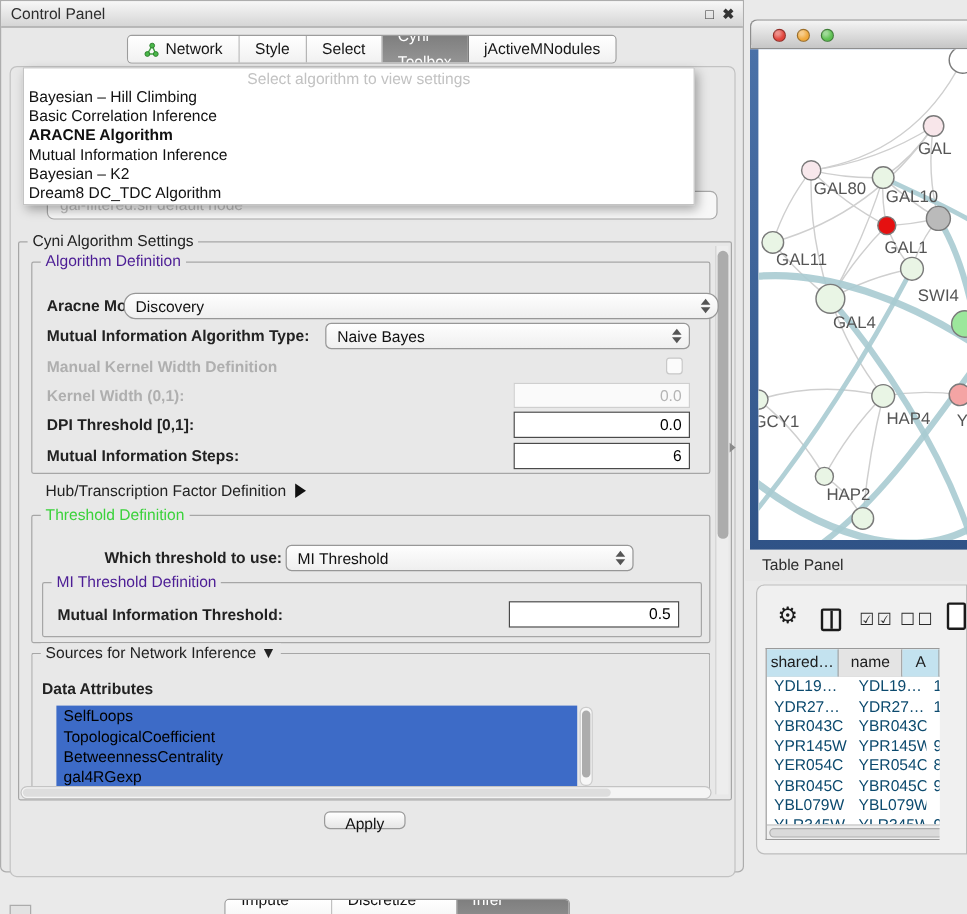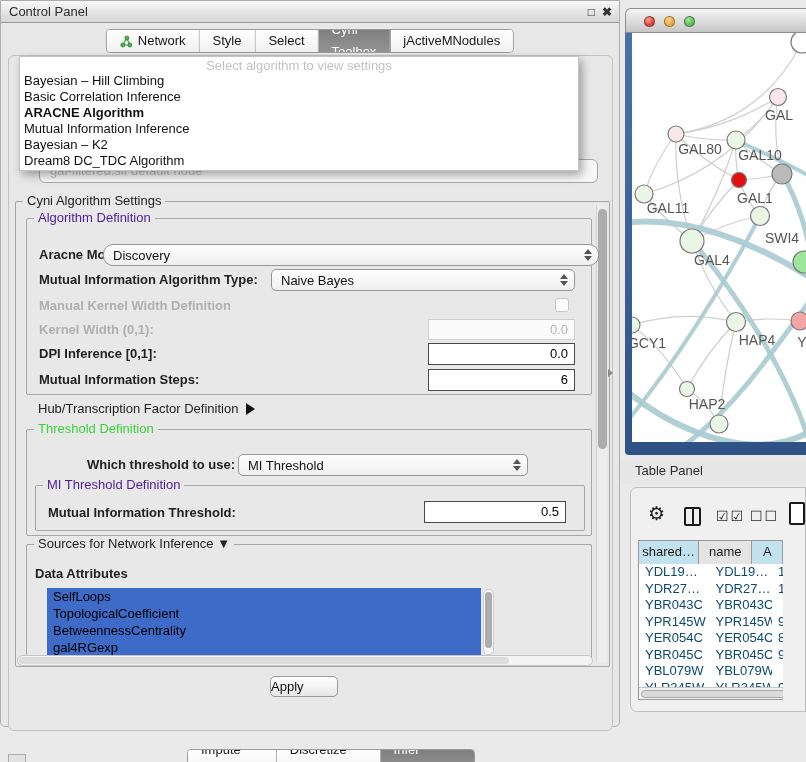--- a/index.html
+++ b/index.html
@@ -77,30 +77,30 @@
   .hscroll{position:absolute;background:#F4F4F4;border:1px solid #C4C4C4;border-radius:6px;}
   .hthumb{position:absolute;background:#DDD;border-radius:5px;}
 
   .attr-list{position:absolute;background:#3D6BC7;color:#000000;overflow:hidden;}
   .attr-item{height:17px;line-height:17px;padding-left:6px;white-space:nowrap;}
 
   .hub-tri{display:inline-block;width:0;height:0;border-top:6px solid transparent;
     border-bottom:6px solid transparent;border-left:9px solid #111;margin-left:8px;
     vertical-align:-2px;}
 
-  #apply-btn{left:269px;top:675px;width:68px;height:21px;border:1px solid #9A9A9A;
-    border-radius:5px;background:linear-gradient(#FFFFFF,#E6E6E6);text-align:left;
+  #apply-btn{left:269px;top:675px;width:68px;height:15px;border:1px solid #9A9A9A;
+    border-radius:5px;background:linear-gradient(#FFFFFF,#E6E6E6);text-align:center;
     line-height:19px;color:#111;}
 
   .mini-btn{left:8px;top:754px;width:18px;height:10px;border:1px solid #ABABAB;background:#E2E2E2;}
   .splitter{left:608px;top:369px;width:0;height:0;border-top:4px solid transparent;
     border-bottom:4px solid transparent;border-left:5px solid #8A8A8A;}
 
   
-  #net-window{left:625px;top:8px;width:181px;height:447px;}
+  #net-window{left:625px;top:16px;width:181px;height:447px;}
   .net-titlebar{left:0;top:0;width:181px;height:25px;background:linear-gradient(#F5F5F5,#C6C6C6);
     border:1px solid #8E8E8E;border-right:none;border-radius:6px 0 0 0;}
   .light{position:absolute;top:7px;width:11px;height:11px;border-radius:50%;}
   .net-frame{left:0;top:25px;width:181px;height:422px;
     background:linear-gradient(180deg,#4A71A8,#2F5286);border-radius:0 0 0 4px;}
   .net-canvas{left:7px;top:25px;width:174px;height:409px;background:#FFF;overflow:hidden;}
   .net-canvas svg{display:block;}
 
   
   #table-panel-title{left:621px;top:458px;width:185px;height:26px;background:#E7E7E7;}
@@ -210,21 +210,21 @@
               <i class="tri-down"></i>
             </span>
         </div>
 
         <span class="row-label dis" style="left:12px;top:76px;">Manual Kernel Width Definition</span>
         <div class="checkbox" style="left:528px;top:79px;"></div>
 
         <span class="row-label dis" style="left:12px;top:100px;">Kernel Width (0,1):</span>
         <div class="field dis" style="left:401px;top:100px;width:147px;">0.0</div>
 
-        <span class="row-label" style="left:12px;top:124px;">DPI Inference [0,1]:</span>
+        <span class="row-label" style="left:12px;top:124px;">DPI Threshold [0,1]:</span>
         <div class="field strong" style="left:401px;top:124px;width:147px;">0.0</div>
 
         <span class="row-label" style="left:12px;top:150px;">Mutual Information Steps:</span>
         <div class="field strong" style="left:401px;top:150px;width:147px;">6</div>
       </div>
 
       <div class="abs" style="left:22px;top:197px;height:20px;line-height:20px;">
         <span>Hub/Transcription Factor Definition</span><span class="hub-tri"></span>
       </div>
 

